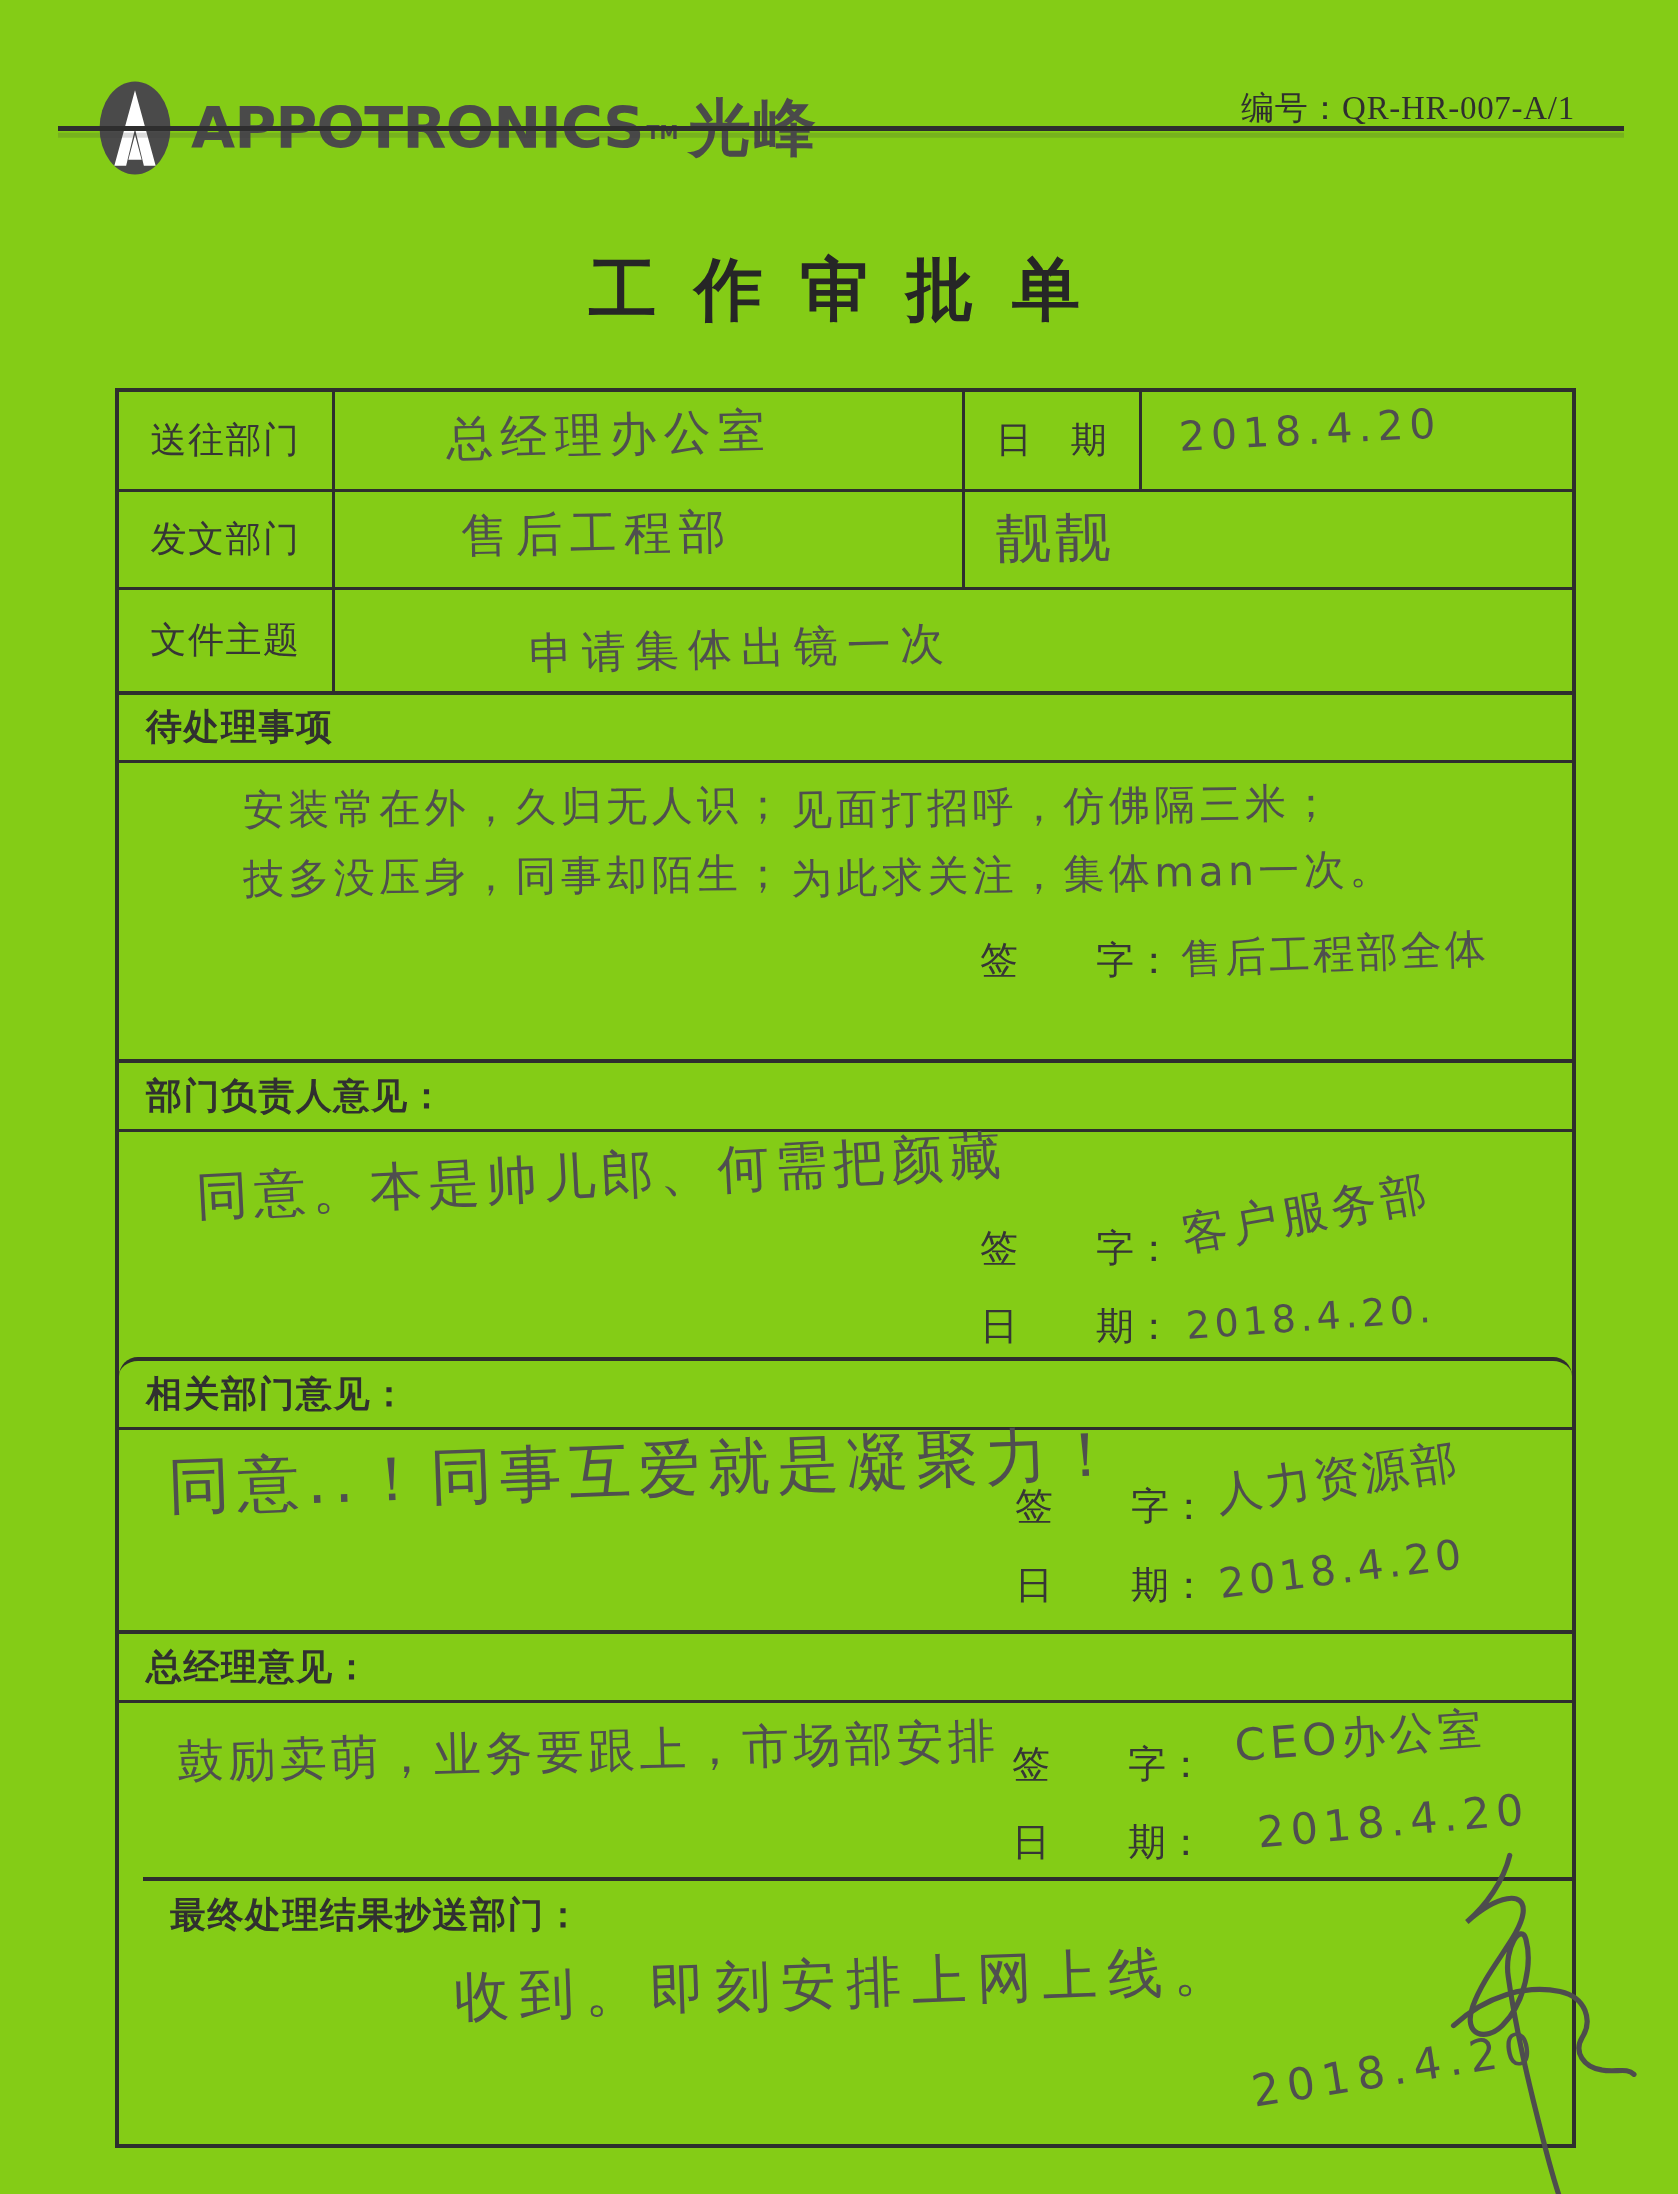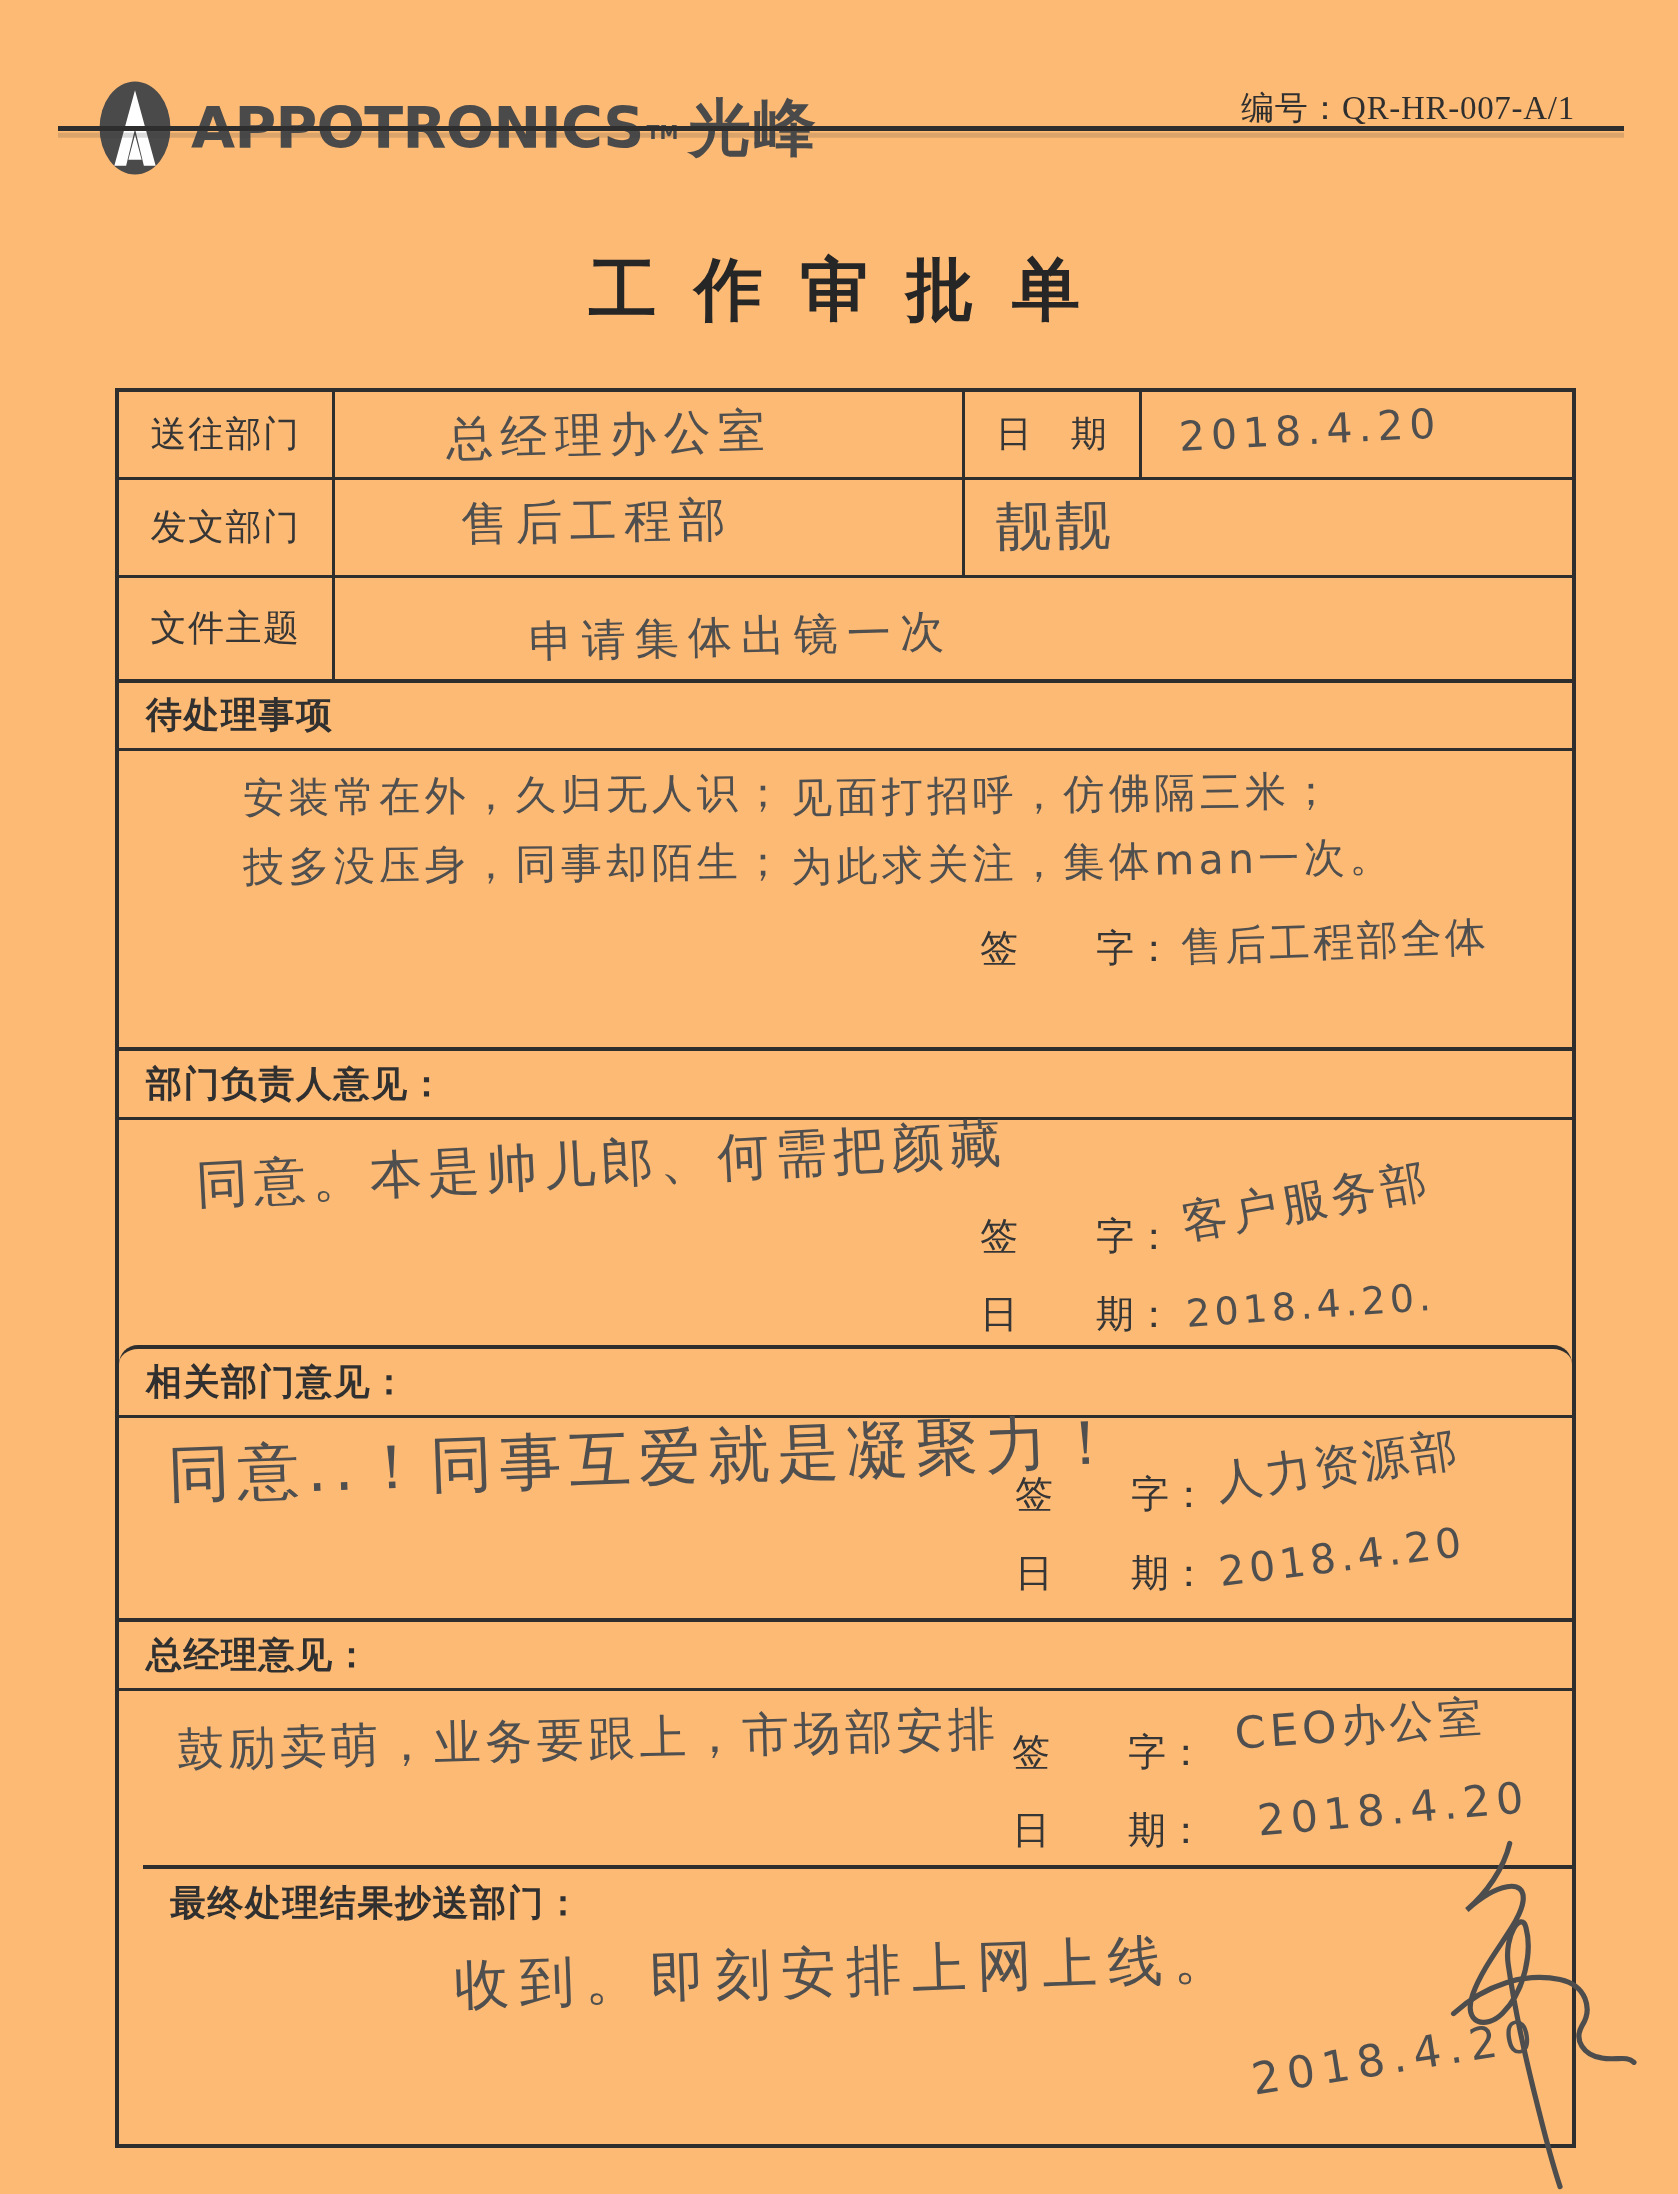--- a/index.html
+++ b/index.html
@@ -5,21 +5,21 @@
   :root{
     --ink:#4f4f4f;
     --print:#363636;
     --line:#2e2e2e;
     --brand:#4a4a4a;
   }
   html,body{margin:0;padding:0;background:#e8e8e8;}
   .page{
     position:relative;
     width:1679px;height:2194px;
-    background:#fdba74;
+    background:#84cc16;
     font-family:"Liberation Serif","DejaVu Serif",serif;
     color:var(--print);
     overflow:hidden;
   }
   
   .brand{position:absolute;left:98px;top:80px;display:flex;align-items:center;}
   .brand svg{display:block;}
   .brand-text{
     font-family:"DejaVu Sans","Liberation Sans",sans-serif;
     font-weight:bold;color:var(--brand);
@@ -107,21 +107,21 @@
   </div>
 
   <div class="doc-number"><span>编号：</span><span>QR-HR-007-A/1</span></div>
 
   <div class="header-rule"></div>
 
   <h1 class="title">工 作 审 批 单</h1>
 
   <div class="form-table">
 
-    <div class="row" style="height:85px;border-radius:12px;">
+    <div class="row" style="height:97px;border-radius:12px;">
       <div class="c w-label vline cell-label">送往部门</div>
       <div class="c w-value vline">
         <span class="hw abs" style="left:111px;top:16.3px;font-size:47px;transform:rotate(-1.5deg);letter-spacing:7.4px;">总经理办公室</span>
       </div>
       <div class="c w-label2 vline cell-label">日　期</div>
       <div class="c w-flex">
         <span class="hw abs" style="left:37px;top:21px;font-size:41px;transform:rotate(-3deg);letter-spacing:6px;">2018.4.20</span>
       </div>
     </div>
 

